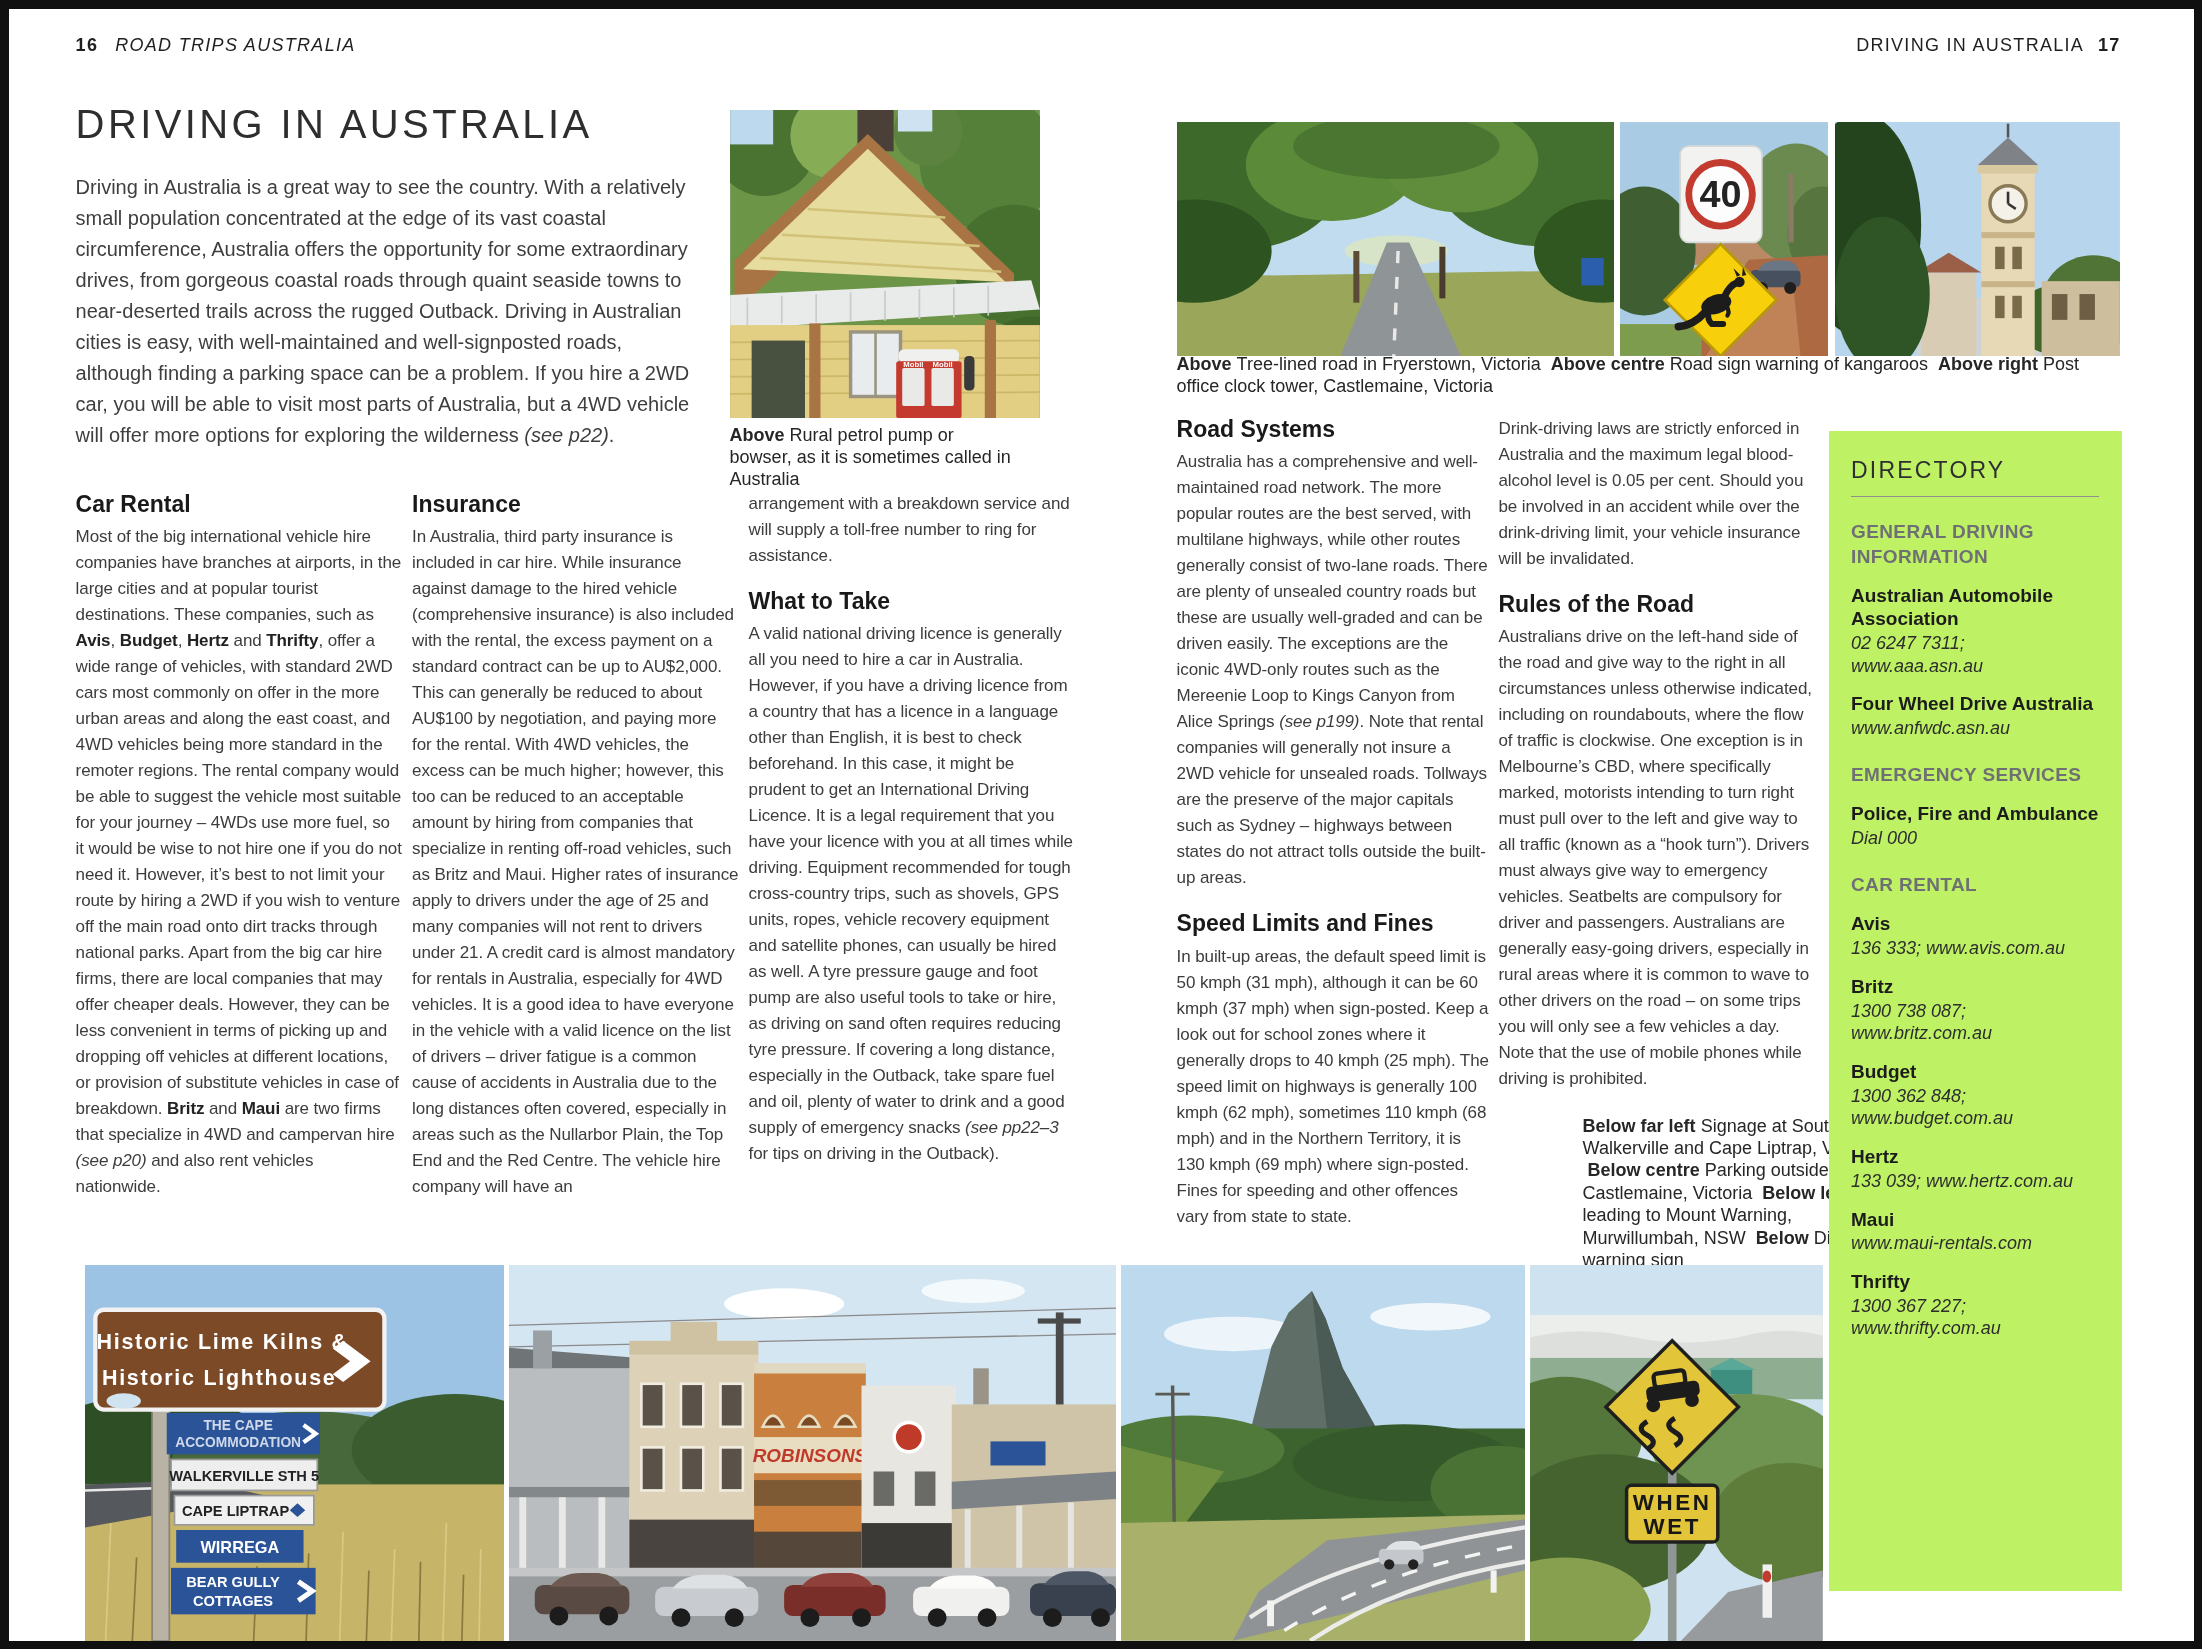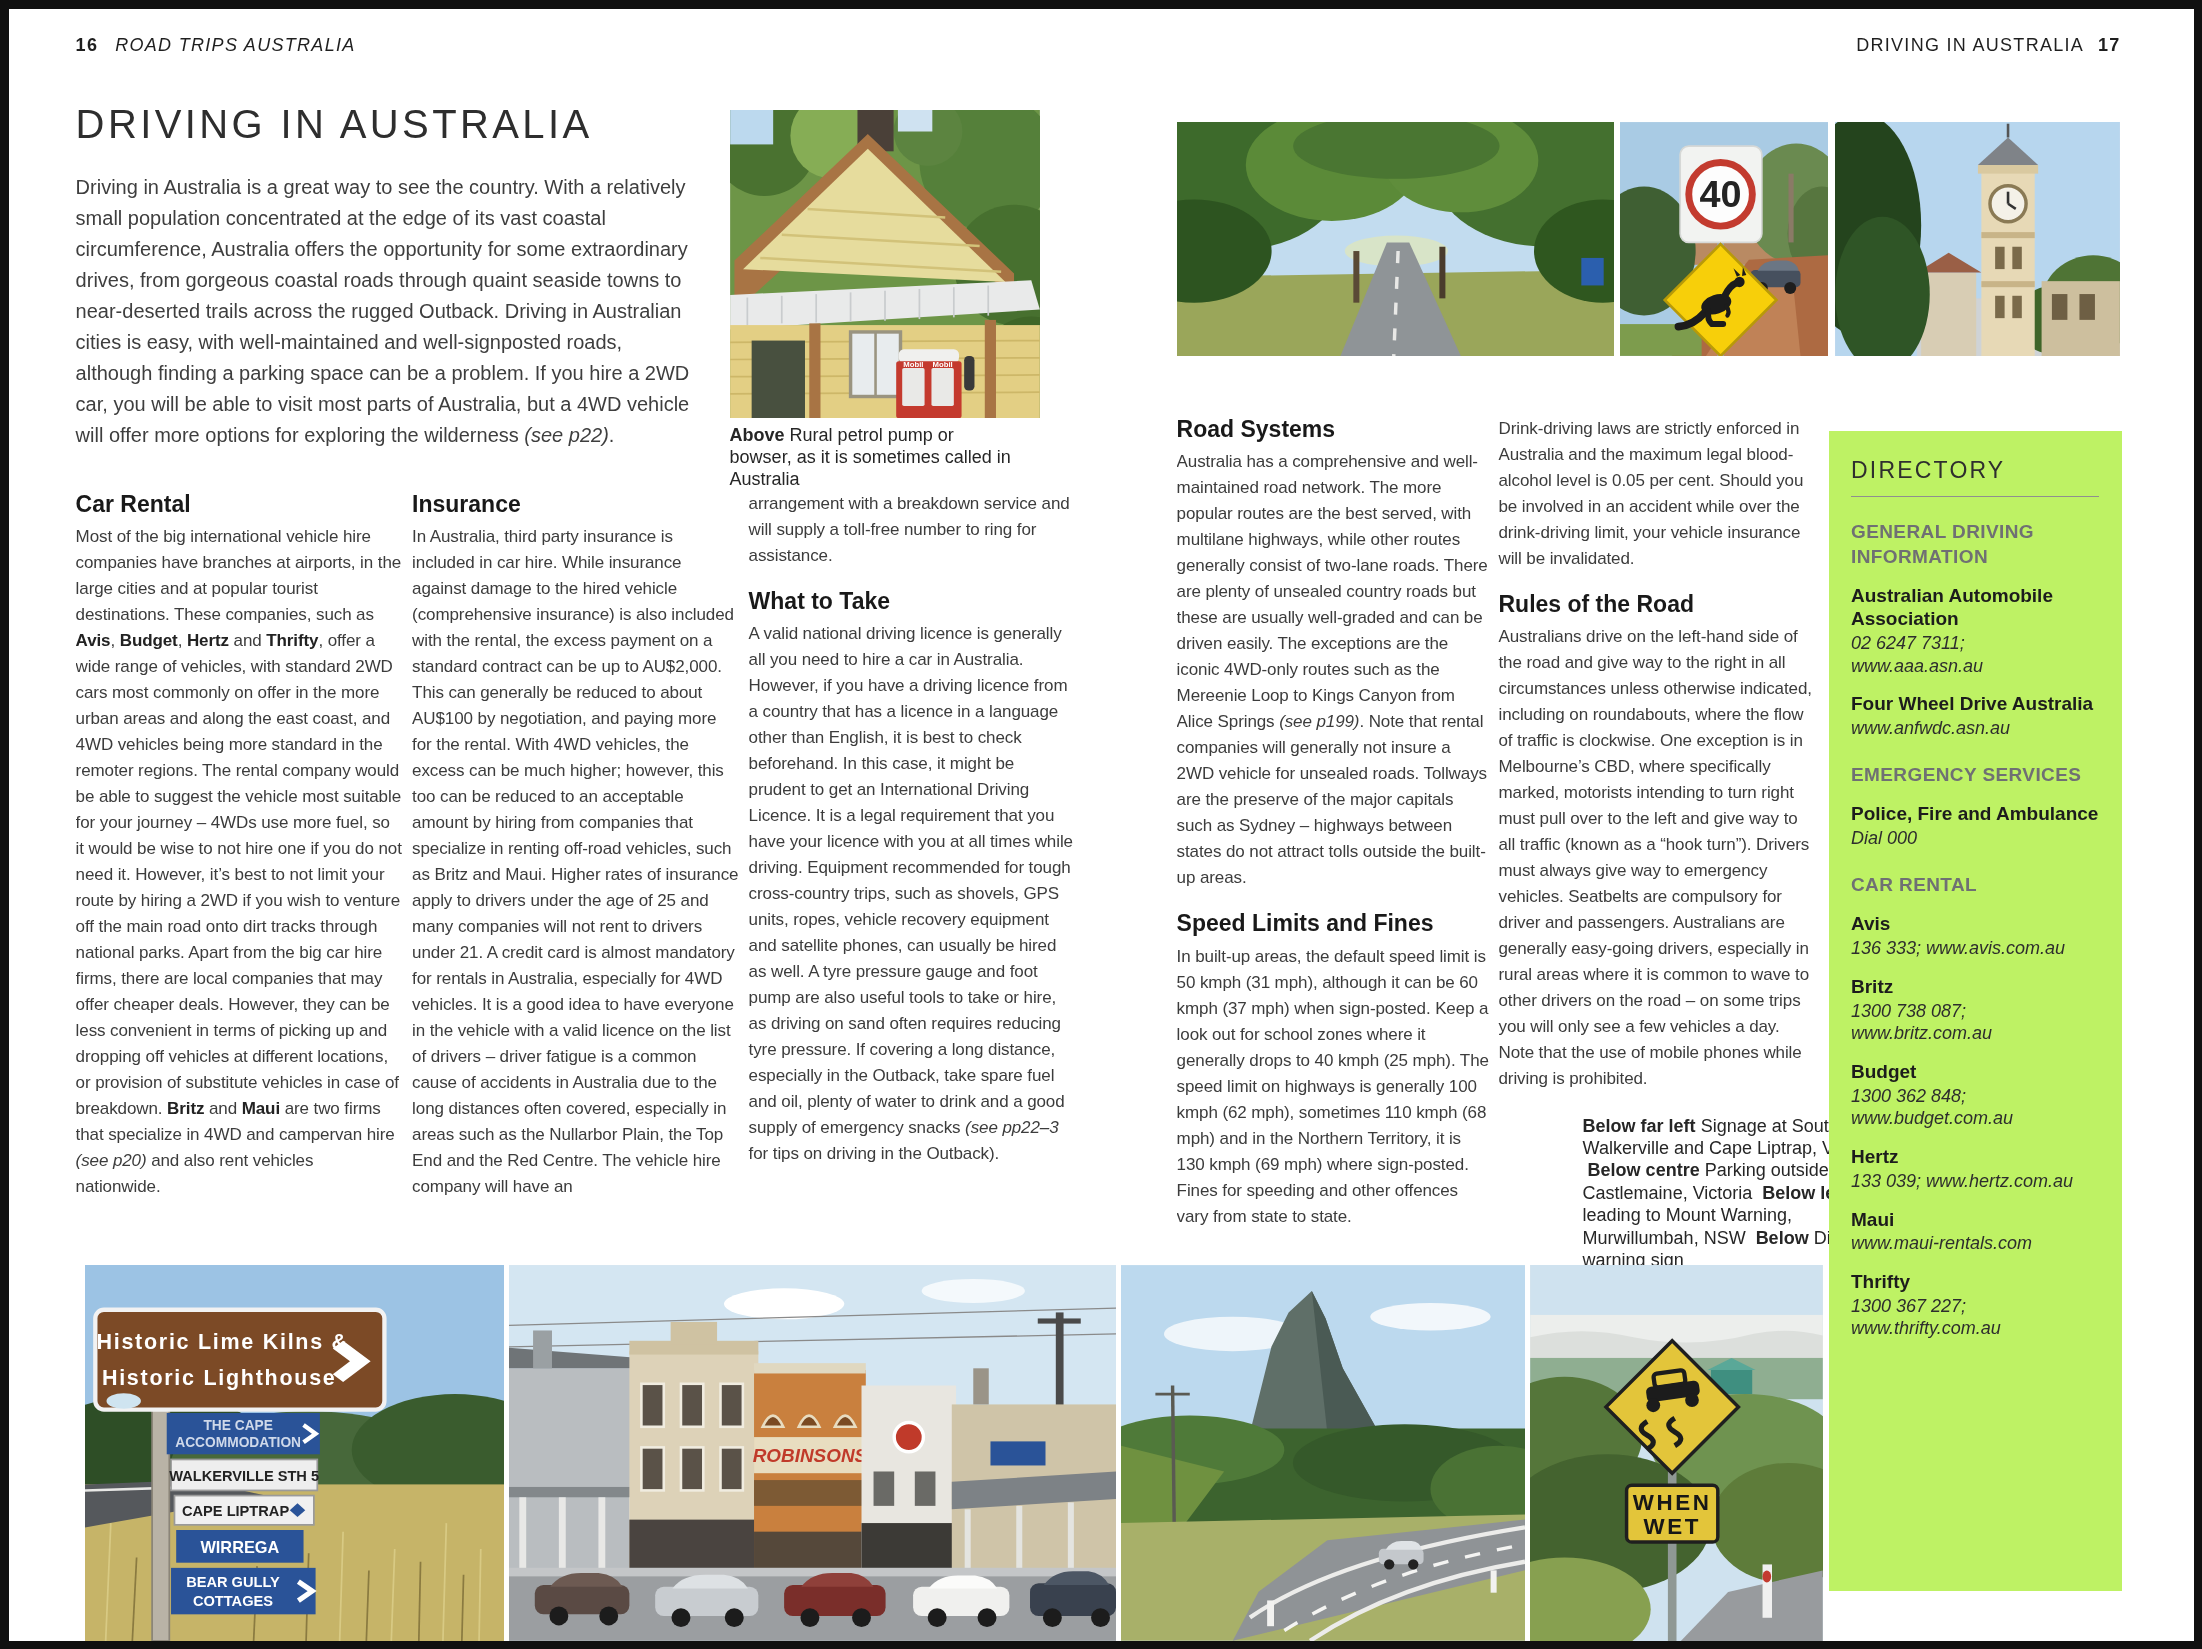--- a/index.html
+++ b/index.html
@@ -221,20 +221,21 @@
             <rect x="206" y="145" width="11" height="26" fill="#7a6a4a"></rect>
           <rect x="170" y="185" width="62" height="7" fill="#c8b488"></rect>
           <rect x="186" y="202" width="11" height="26" fill="#7a6a4a"></rect>
             <rect x="206" y="202" width="11" height="26" fill="#7a6a4a"></rect>
         </g>
         <ellipse cx="30" cy="120" rx="70" ry="130" fill="#24441d"></ellipse>
         <ellipse cx="55" cy="200" rx="55" ry="90" fill="#2f5526"></ellipse>
       </svg>
     </div>
   </div>
+  <p class="caption top-caption"><b>Above </b><span>Tree-lined road in Fryerstown, Victoria &nbsp;</span><b>Above centre </b><span>Road sign warning of kangaroos &nbsp;</span><b>Above right </b><span>Post office clock tower, Castlemaine, Victoria</span></p>
 
   <div class="cols-right">
     <div class="col">
       <h3 class="h3">Road Systems</h3>
       <p class="bodytext"><span>Australia has a comprehensive and well-maintained road network. The more popular routes are the best served, with multilane highways, while other routes generally consist of two-lane roads. There are plenty of unsealed country roads but these are usually well-graded and can be driven easily. The exceptions are the iconic 4WD-only routes such as the Mereenie Loop to Kings Canyon from Alice Springs </span><i>(see p199)</i><span>. Note that rental companies will generally not insure a 2WD vehicle for unsealed roads. Tollways are the preserve of the major capitals such as Sydney – highways between states do not attract tolls outside the built-up areas.</span></p>
       <h3 class="h3 mt">Speed Limits and Fines</h3>
       <p class="bodytext">In built-up areas, the default speed limit is 50 kmph (31 mph), although it can be 60 kmph (37 mph) when sign-posted. Keep a look out for school zones where it generally drops to 40 kmph (25 mph). The speed limit on highways is generally 100 kmph (62 mph), sometimes 110 kmph (68 mph) and in the Northern Territory, it is 130 kmph (69 mph) where sign-posted. Fines for speeding and other offences vary from state to state.</p>
     </div>
     <div class="col">
       <p class="bodytext">Drink-driving laws are strictly enforced in Australia and the maximum legal blood-alcohol level is 0.05 per cent. Should you be involved in an accident while over the drink-driving limit, your vehicle insurance will be invalidated.</p>

